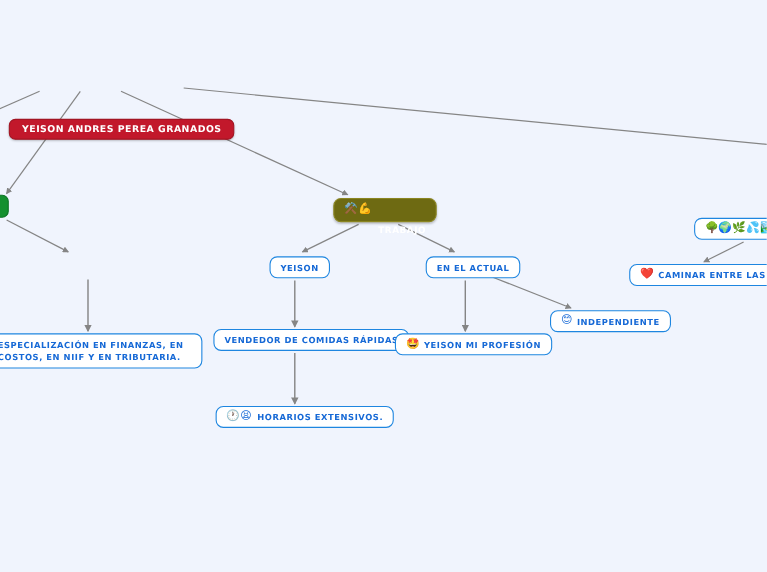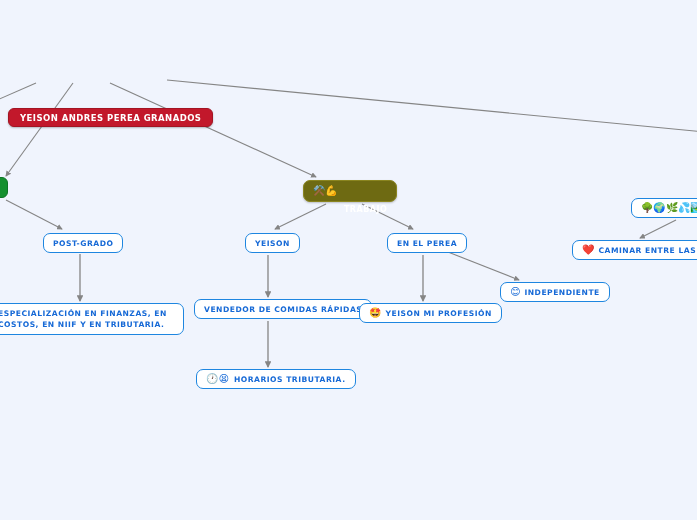--- a/index.html
+++ b/index.html
@@ -154,44 +154,41 @@
 
   <div class="node node-green" style="left:-8px; top:177px; width:16px;">
     <span class="node-label"></span>
   </div>
 
   <div class="node node-olive" style="left:303px; top:180px;">
     <span class="emoji group">⚒️💪</span>
     <span class="node-label">TRABAJO</span>
   </div>
 
-  <div class="node node-blue" style="left:43px; top:233px;">
-    <span class="node-label">POST-GRADO</span>
-  </div>
 
   <div class="node node-blue multiline" style="left:-12px; top:303px; width:196px;">
     <span class="node-label">ESPECIALIZACIÓN EN FINANZAS, EN
 COSTOS, EN NIIF Y EN TRIBUTARIA.</span>
   </div>
 
   <div class="node node-blue" style="left:245px; top:233px;">
     <span class="node-label">YEISON</span>
   </div>
 
   <div class="node node-blue" style="left:194px; top:299px;">
     <span class="node-label">VENDEDOR DE COMIDAS RÁPIDAS</span>
   </div>
 
   <div class="node node-blue" style="left:196px; top:369px;">
     <span class="emoji group">🕐😫</span>
-    <span class="node-label">HORARIOS TRIBUTARIA.</span>
+    <span class="node-label">HORARIOS EXTENSIVOS.</span>
   </div>
 
   <div class="node node-blue" style="left:387px; top:233px;">
-    <span class="node-label">EN EL PEREA</span>
+    <span class="node-label">EN EL ACTUAL</span>
   </div>
 
   <div class="node node-blue" style="left:359px; top:303px;">
     <span class="emoji">🤩</span>
     <span class="node-label">YEISON MI PROFESIÓN</span>
   </div>
 
   <div class="node node-blue" style="left:500px; top:282px;">
     <span class="emoji">😊</span>
     <span class="node-label">INDEPENDIENTE</span>

